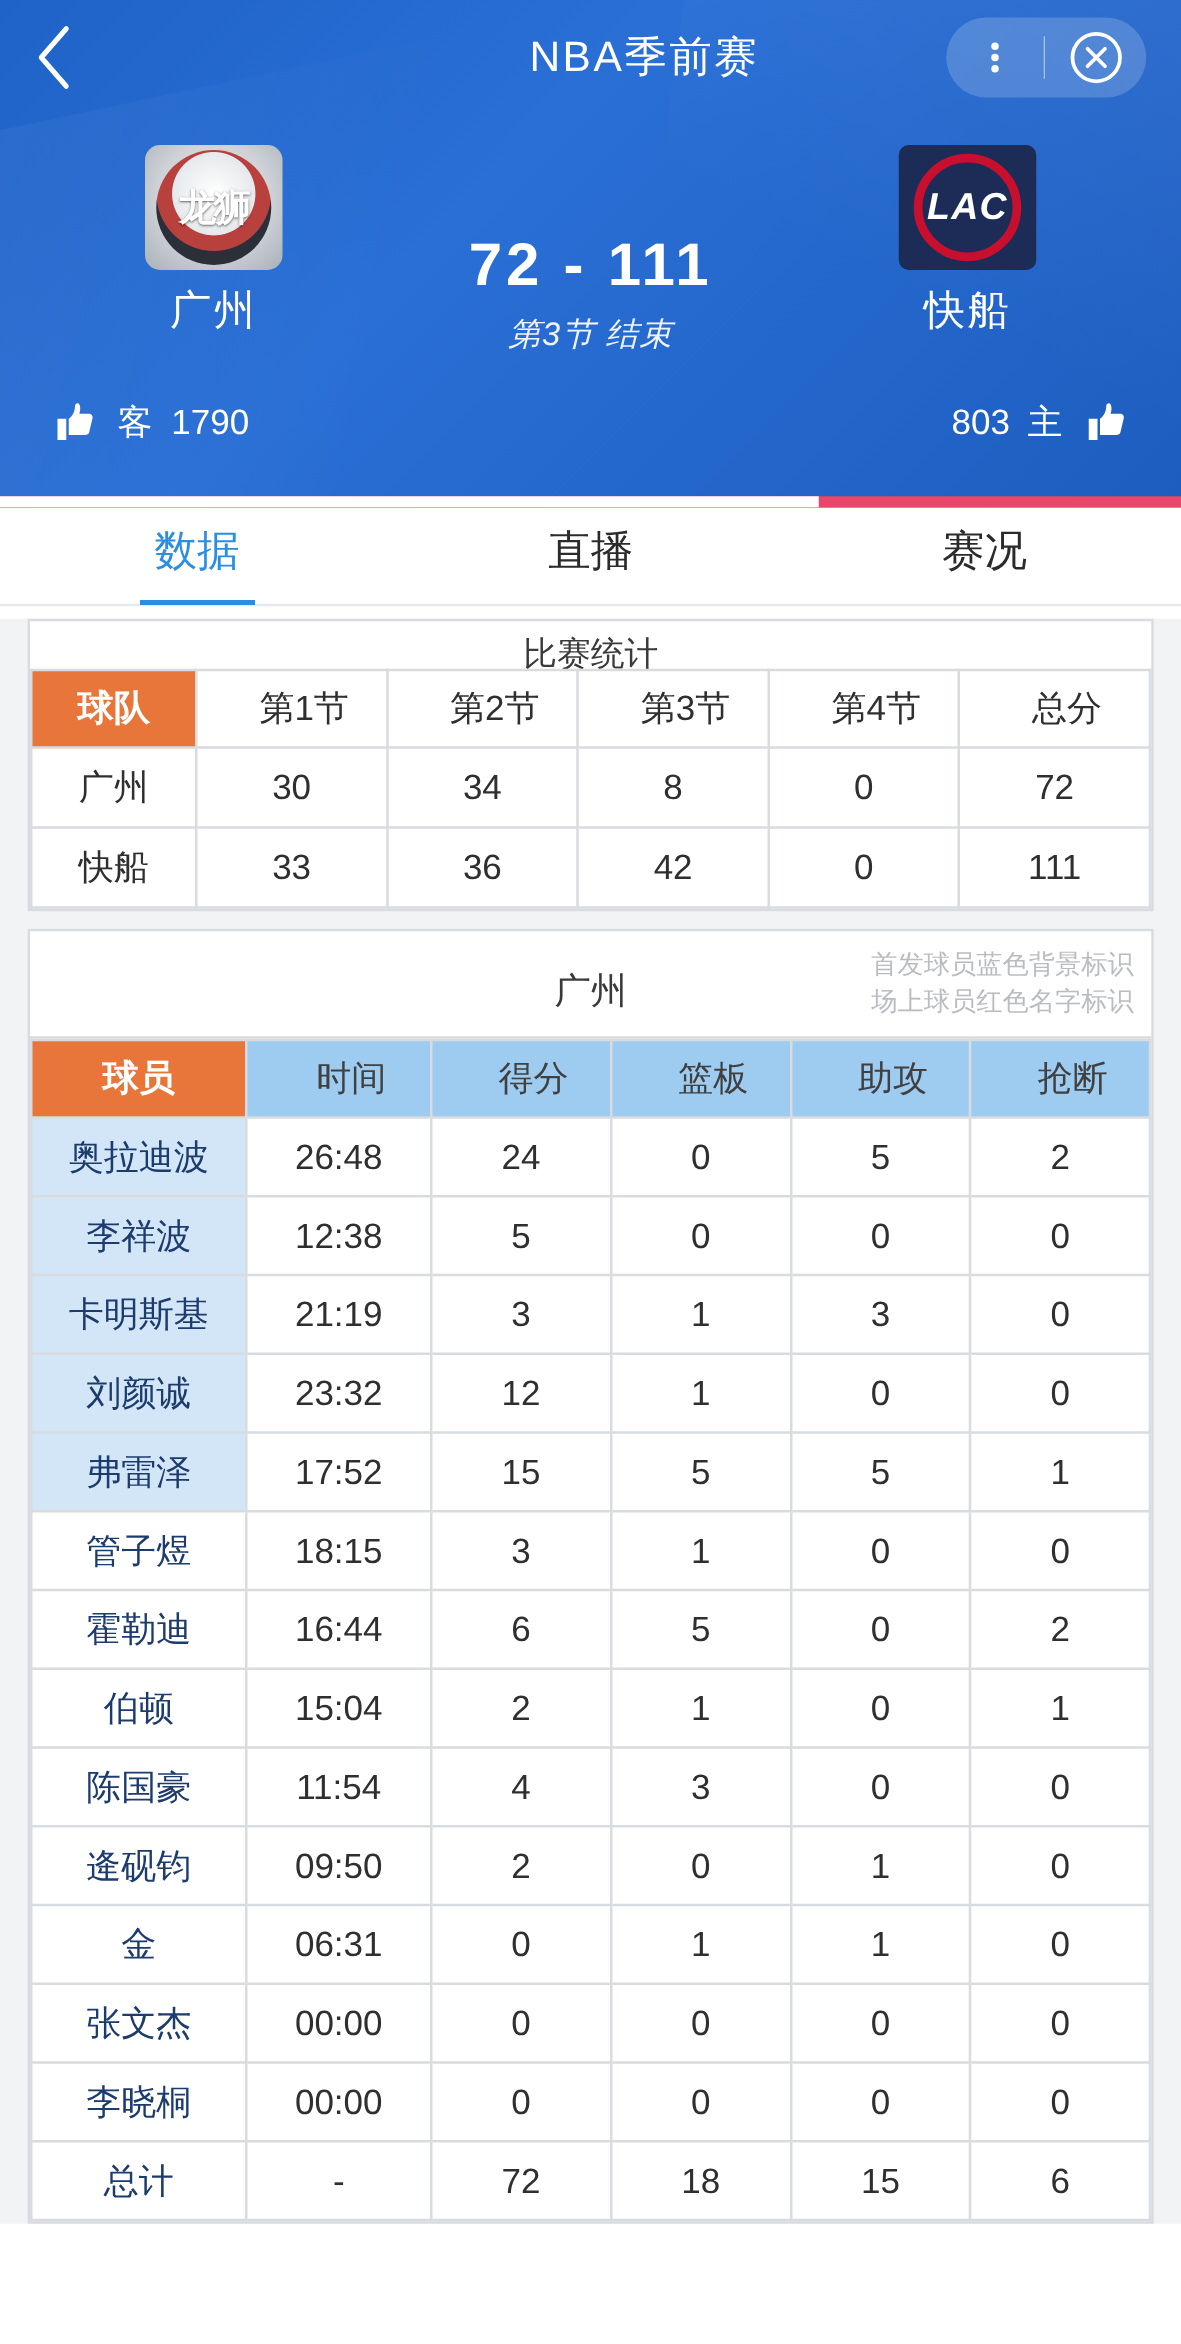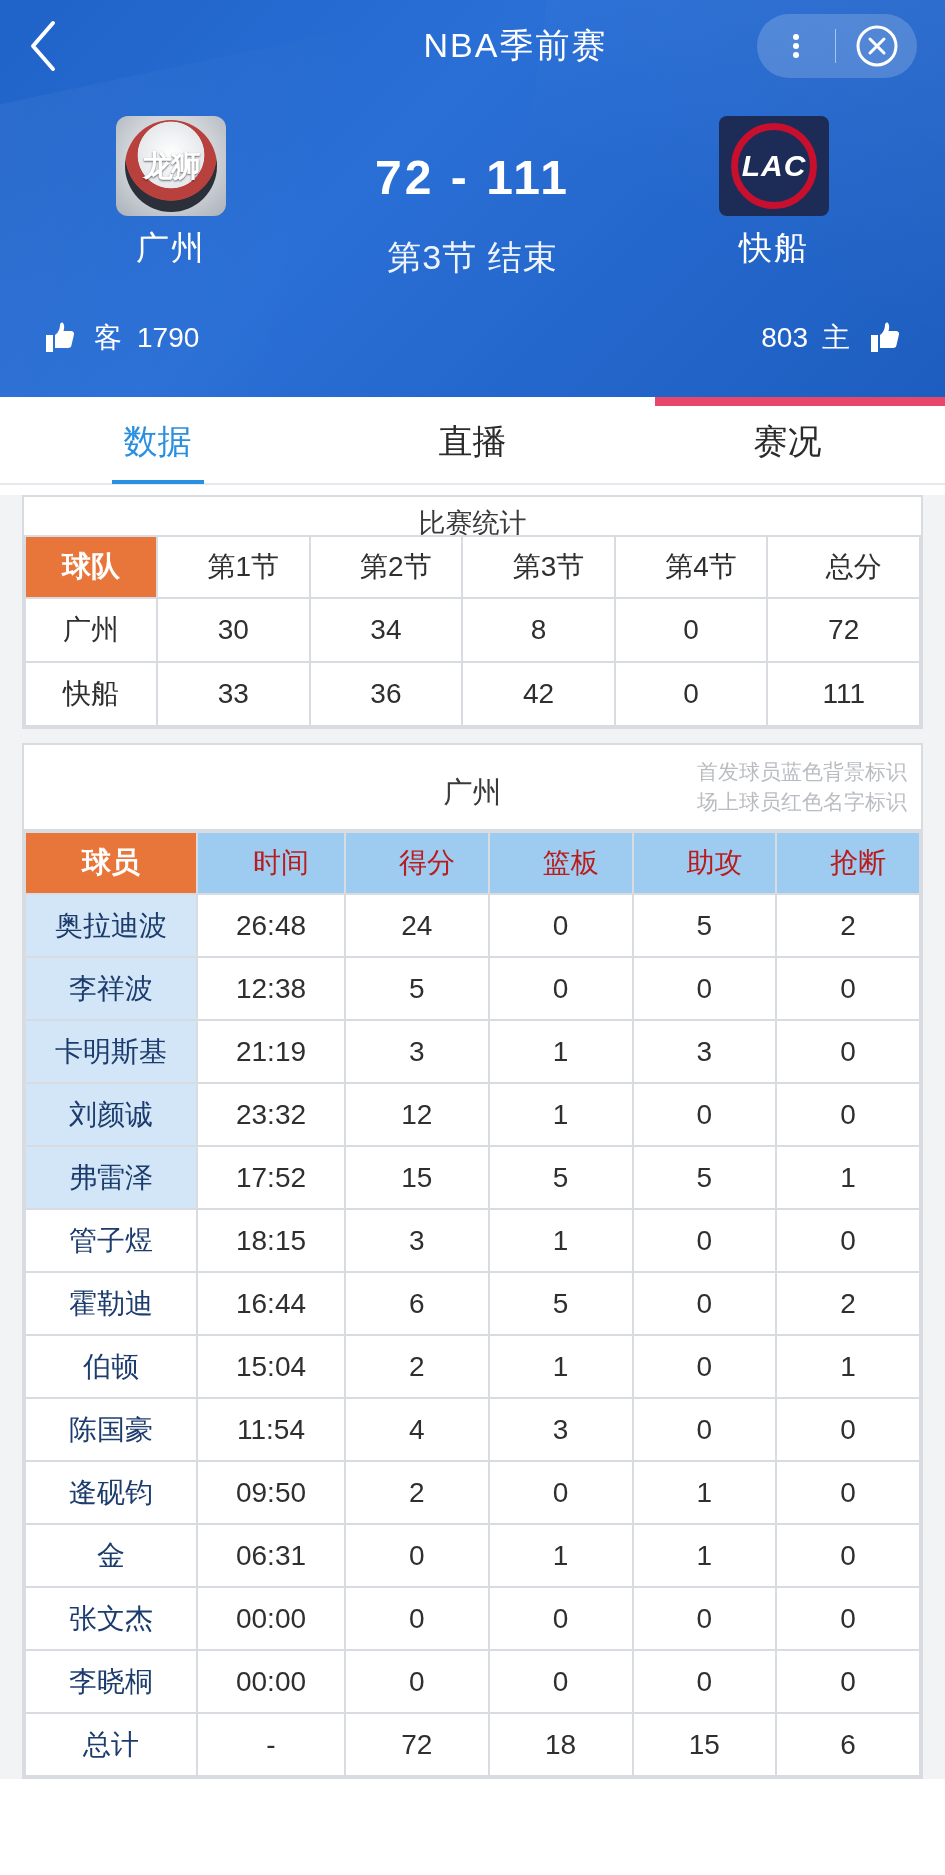--- a/index.html
+++ b/index.html
@@ -131,22 +131,22 @@
   .logo-lac .lac-text {
     position:relative; z-index:2;
     color:#fff; font-size:30px; font-style: italic; font-weight:bold; letter-spacing:1px;
   }
   .team-name {
     color:#fff;
     font-size: 33px;
     letter-spacing: 2px;
   }
   .center-score { width: 320px; text-align:center; padding-top: 34px; }
-  .score-line { color:#fff; font-size: 48px; font-weight: bold; letter-spacing: 3px; }
-  .period-line { color: rgba(255,255,255,0.92); font-size: 34px; margin-top: 30px; letter-spacing: 1px; }
+  .score-line { color:#fff; font-size: 48px; font-weight: bold; letter-spacing: 3px; margin-top: 35px; }
+  .period-line { color: rgba(255,255,255,0.92); font-size: 26px; margin-top: 10px; letter-spacing: 1px; font-style: italic; }
 
   .votes {
     position:relative; z-index:3;
     display:flex; align-items:center; justify-content:space-between;
     padding: 18px 40px 0 40px;
     height: 74px;
   }
   .vote {
     display:flex; align-items:center; gap: 14px;
     color:#fff; font-size: 28px;
@@ -211,21 +211,21 @@
     height: 62px;
     font-weight: normal;
   }
   .hdr-orange {
     background:#e8763a;
     color:#fff;
     font-weight:bold;
     font-size:29px;
   }
   .hdr-plain { background:#fff; color:#2f2f2f;padding-left:20px; }
-  .hdr-blue { background:#9ecbf0; color:#b91c1c; font-weight:normal;padding-left:20px; }
+  .hdr-blue { background:#9ecbf0; color:#404040; font-weight:normal;padding-left:20px; }
 
   
   .quarters td { height: 64px; }
   .quarters .c0 { width: 132px; }
 
   
   .player-card { margin: 14px 22px 0 22px; }
   .player-head {
     position: relative;
     height: 86px;

